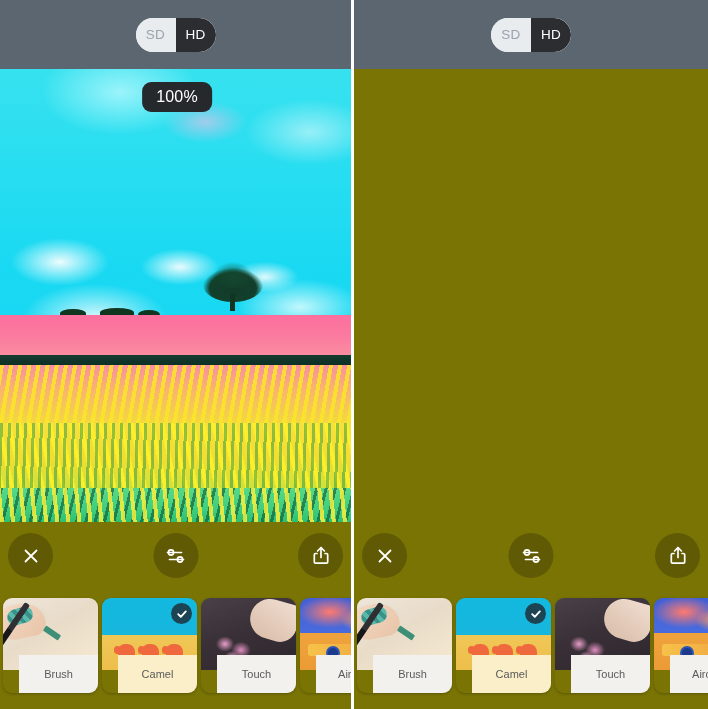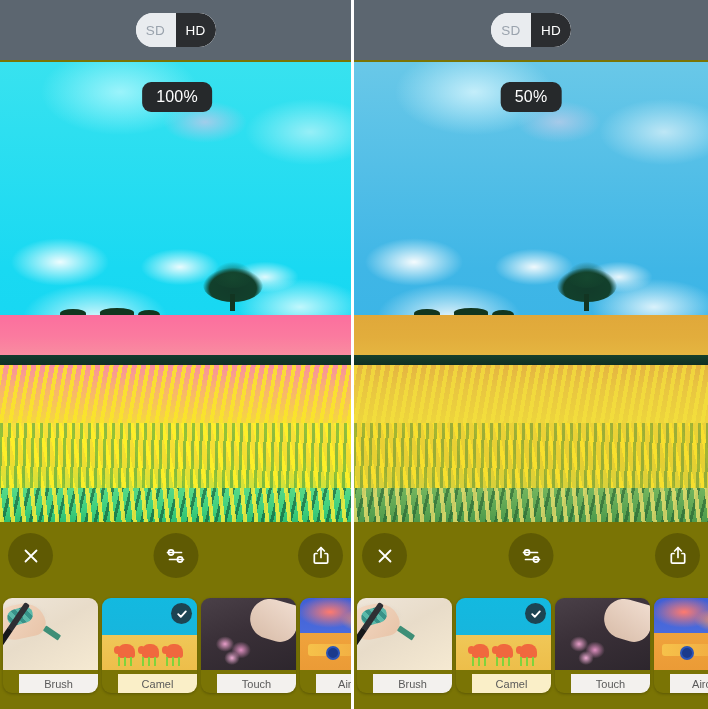--- a/index.html
+++ b/index.html
@@ -8,21 +8,21 @@
     font-family:"Liberation Sans", sans-serif;
     background:#ffffff;
     overflow:hidden;
   }
   .app { position:relative; width:708px; height:709px; display:flex; background:#fff; }
   .panel { position:relative; width:354px; height:709px; overflow:hidden; background:#7a7405; }
   .panel.left { border-right:3px solid #ffffff; width:354px; }
 
   
   .header {
-    position:absolute; top:0; left:0; right:0; height:60px;
+    position:absolute; top:0; left:0; right:0; height:69px;
     background:#5c6670; display:flex; align-items:center; justify-content:center;
     z-index:6;
   }
   .seg {
     display:flex; align-items:stretch; height:34px;
     border-radius:17px; background:#e9ecef; overflow:hidden;
     width:80px;
   }
   .seg-btn {
     flex:1; display:flex; align-items:center; justify-content:center;
@@ -146,21 +146,21 @@
     background:#7a7405; display:flex; align-items:flex-start;
     padding:8px 0 0 3px; gap:4px; overflow:hidden;
   }
   .thumb{
     position:relative; width:95px; height:95px; flex:0 0 95px;
     border-radius:9px; overflow:hidden; cursor:pointer;
     box-shadow:0 1px 3px rgba(0,0,0,.25);
   }
   .thumb .art{ position:absolute; left:0; right:0; top:0; height:72px; }
   .thumb .cap{
-    position:absolute; left:16px; right:0; bottom:0; height:19px;
+    position:absolute; left:16px; right:0; bottom:0; height:38px;
     display:flex; align-items:center; justify-content:center;
     font-size:11px; color:#5a5a5a; background:#f3f1ee;
   }
   .thumb.sel .cap{ background:#faefc8;margin-top:32px; }
   .check{
     position:absolute; top:5px; right:5px; width:21px; height:21px;
     border-radius:50%; background:#1d4453; display:flex;
     align-items:center; justify-content:center; z-index:3;
   }
 
@@ -342,41 +342,20 @@
 
   <div class="panel right r">
 
     <div class="header">
       <div class="seg">
         <div class="seg-btn">SD</div>
         <div class="seg-btn active">HD</div>
       </div>
     </div>
 
-    <div class="canvas">
-      <div class="sky"></div>
-
-      <div class="bush" style="left:60px;top:247px;width:26px;"></div>
-      <div class="bush" style="left:100px;top:246px;width:34px;"></div>
-      <div class="bush" style="left:138px;top:248px;width:22px;"></div>
-
-      <div class="tree" style="left:203px;top:206px;">
-        <div class="crown"></div>
-        <div class="crown2"></div>
-        <div class="trunk"></div>
-      </div>
-
-      <div class="ground band-pink" style="top:253px;height:40px;"></div>
-      <div class="ground band-hedge" style="top:293px;height:10px;"></div>
-      <div class="ground band-mid" style="top:303px;height:58px;"></div>
-      <div class="ground band-yellow" style="top:361px;height:65px;"></div>
-      <div class="ground band-green" style="top:426px;height:34px;"></div>
-
-      <div class="pct-badge">50%</div>
-    </div>
 
     <div class="toolbar">
       <div class="circle-btn close">
         <svg width="18" height="18" viewBox="0 0 18 18">
           <path d="M3.5 3.5 L14.5 14.5 M14.5 3.5 L3.5 14.5" stroke="#fff" stroke-width="1.8" stroke-linecap="round" fill="none"></path>
         </svg>
       </div>
       <div class="circle-btn adjust">
         <svg width="22" height="22" viewBox="0 0 22 22">
           <line x1="3" y1="7.5" x2="17" y2="7.5" stroke="#fff" stroke-width="1.7" stroke-linecap="round"></line>

